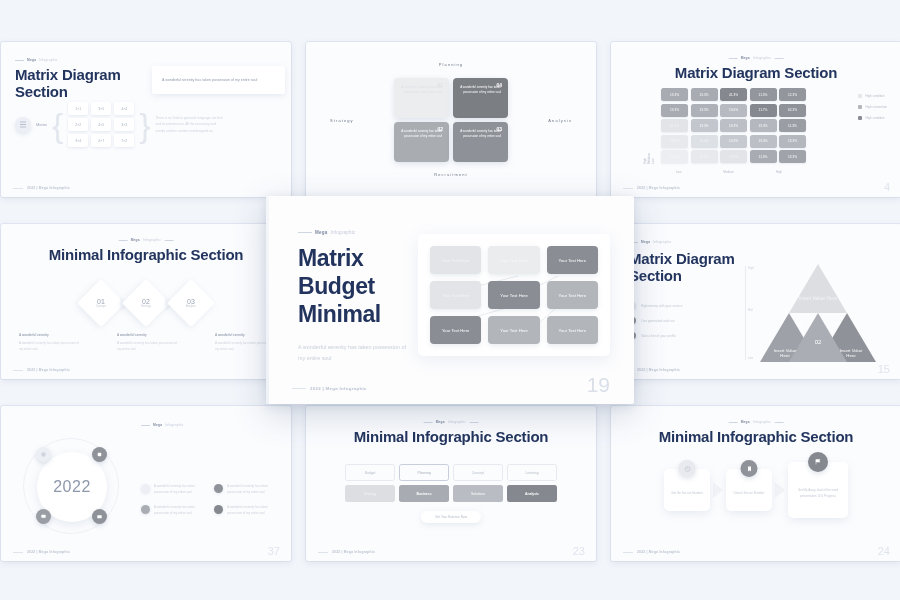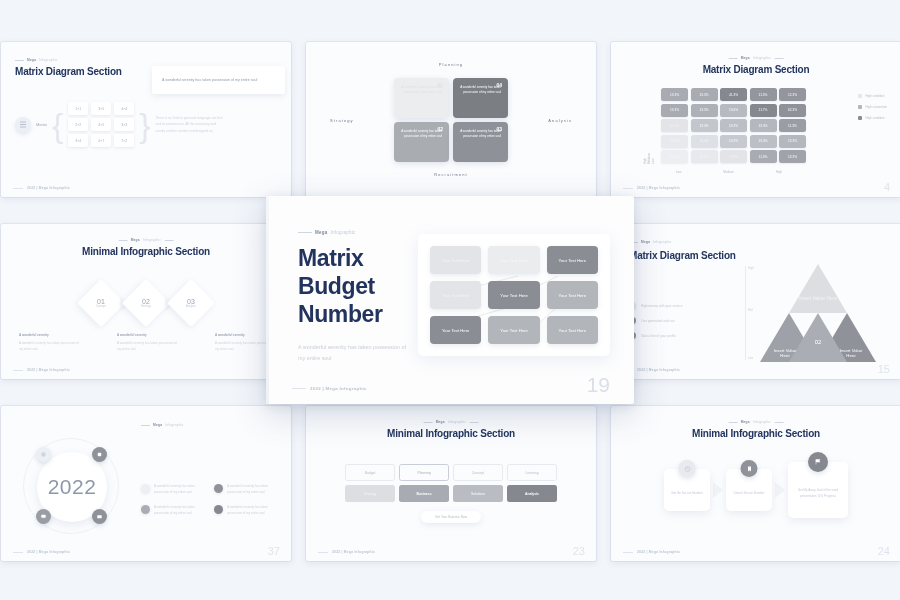--- a/index.html
+++ b/index.html
@@ -36,21 +36,21 @@
     font-size: 3.2px; letter-spacing: .25px; color: #b9c2d2;
   }
   .eyebrow .dash { width: 9px; height: 1px; background: #cfd6e2; display: inline-block; }
   .eyebrow b { color: #7f8aa0; font-weight: 700; }
   .eyebrow .lt { color: #c3cad8; }
 
   .title {
     color: #23355e; font-weight: 700; line-height: 1.16;
     letter-spacing: -.2px;
   }
-  .t-md { font-size: 10px; }
+  .t-md { font-size: 15px; }
 
   .footer {
     position: absolute; left: 12px; bottom: 7px;
     display: flex; align-items: center; gap: 4px;
     font-size: 3.2px; color: #d4dae4; letter-spacing: .3px;
   }
   .footer .dash { width: 10px; height: 1px; background: #dfe4ec; }
   .footer b { color: #b9c1cf; font-weight: 700; }
   .pagenum {
     position: absolute; right: 11px; bottom: 4px;
@@ -141,21 +141,21 @@
   .btxt { font-size: 3.2px; color: #c3c9d4; }
   .axis { position: absolute; left: 134px; top: 42px; height: 94px; width: 14px; border-left: 1px solid #e8ebf0; }
   .axis span { position: absolute; left: 2px; font-size: 2.8px; color: #ccd2dc; }
 
   
   .ring { position: absolute; left: 22px; top: 32px; width: 96px; height: 96px; border-radius: 50%; border: 1px solid #eef0f5; }
   .ring-inner {
     position: absolute; left: 13px; top: 13px; width: 70px; height: 70px; border-radius: 50%;
     background: #fff; box-shadow: 0 3px 10px rgba(120,140,170,.16);
     display: flex; align-items: center; justify-content: center;
-    font-size: 21px; color: #8e98ab; letter-spacing: .5px;
+    font-size: 16px; color: #8e98ab; letter-spacing: .5px;
   }
   .node { position: absolute; width: 15px; height: 15px; border-radius: 50%; display:flex; align-items:center; justify-content:center; box-shadow: 0 2px 5px rgba(110,130,165,.22); }
   .node svg { width: 7px; height: 7px; }
   .opt-list { position: absolute; left: 140px; top: 78px; right: 12px; display: grid; grid-template-columns: 1fr 1fr; gap: 9px 8px; }
   .opt { display: flex; gap: 4px; }
   .opt .dot { width: 9px; height: 9px; border-radius: 50%; flex: 0 0 auto; box-shadow: 0 1px 3px rgba(120,140,170,.2); }
   .opt .tx { font-size: 3px; color: #ccd2dc; line-height: 1.95; }
 
   
   .tags { position: absolute; left: 50%; top: 58px; transform: translateX(-50%); display: grid; grid-template-columns: repeat(4, 50px); gap: 4px; }
@@ -637,21 +637,21 @@
 
     <div class="ov-left">
       <div class="eyebrow ov-eyebrow">
         <i class="dash"></i>
         <b>Mega</b>
         <span class="lt">Infographic</span>
       </div>
       <div class="ov-title">
         <div>Matrix</div>
         <div>Budget</div>
-        <div>Number</div>
+        <div>Minimal</div>
       </div>
       <div class="ov-sub">A wonderful serenity has taken possession of my entire soul</div>
     </div>
 
     <div class="ov-panel">
       <svg class="ov-lines" viewBox="0 0 192 122">
         <line x1="78" y1="32" x2="118" y2="32" stroke="#e4e6ea" stroke-width="0.8"></line>
         <line x1="140" y1="42" x2="100" y2="62" stroke="#e4e6ea" stroke-width="0.8"></line>
         <line x1="78" y1="62" x2="112" y2="62" stroke="#e4e6ea" stroke-width="0.8"></line>
         <line x1="60" y1="52" x2="100" y2="42" stroke="#e4e6ea" stroke-width="0.8"></line>

